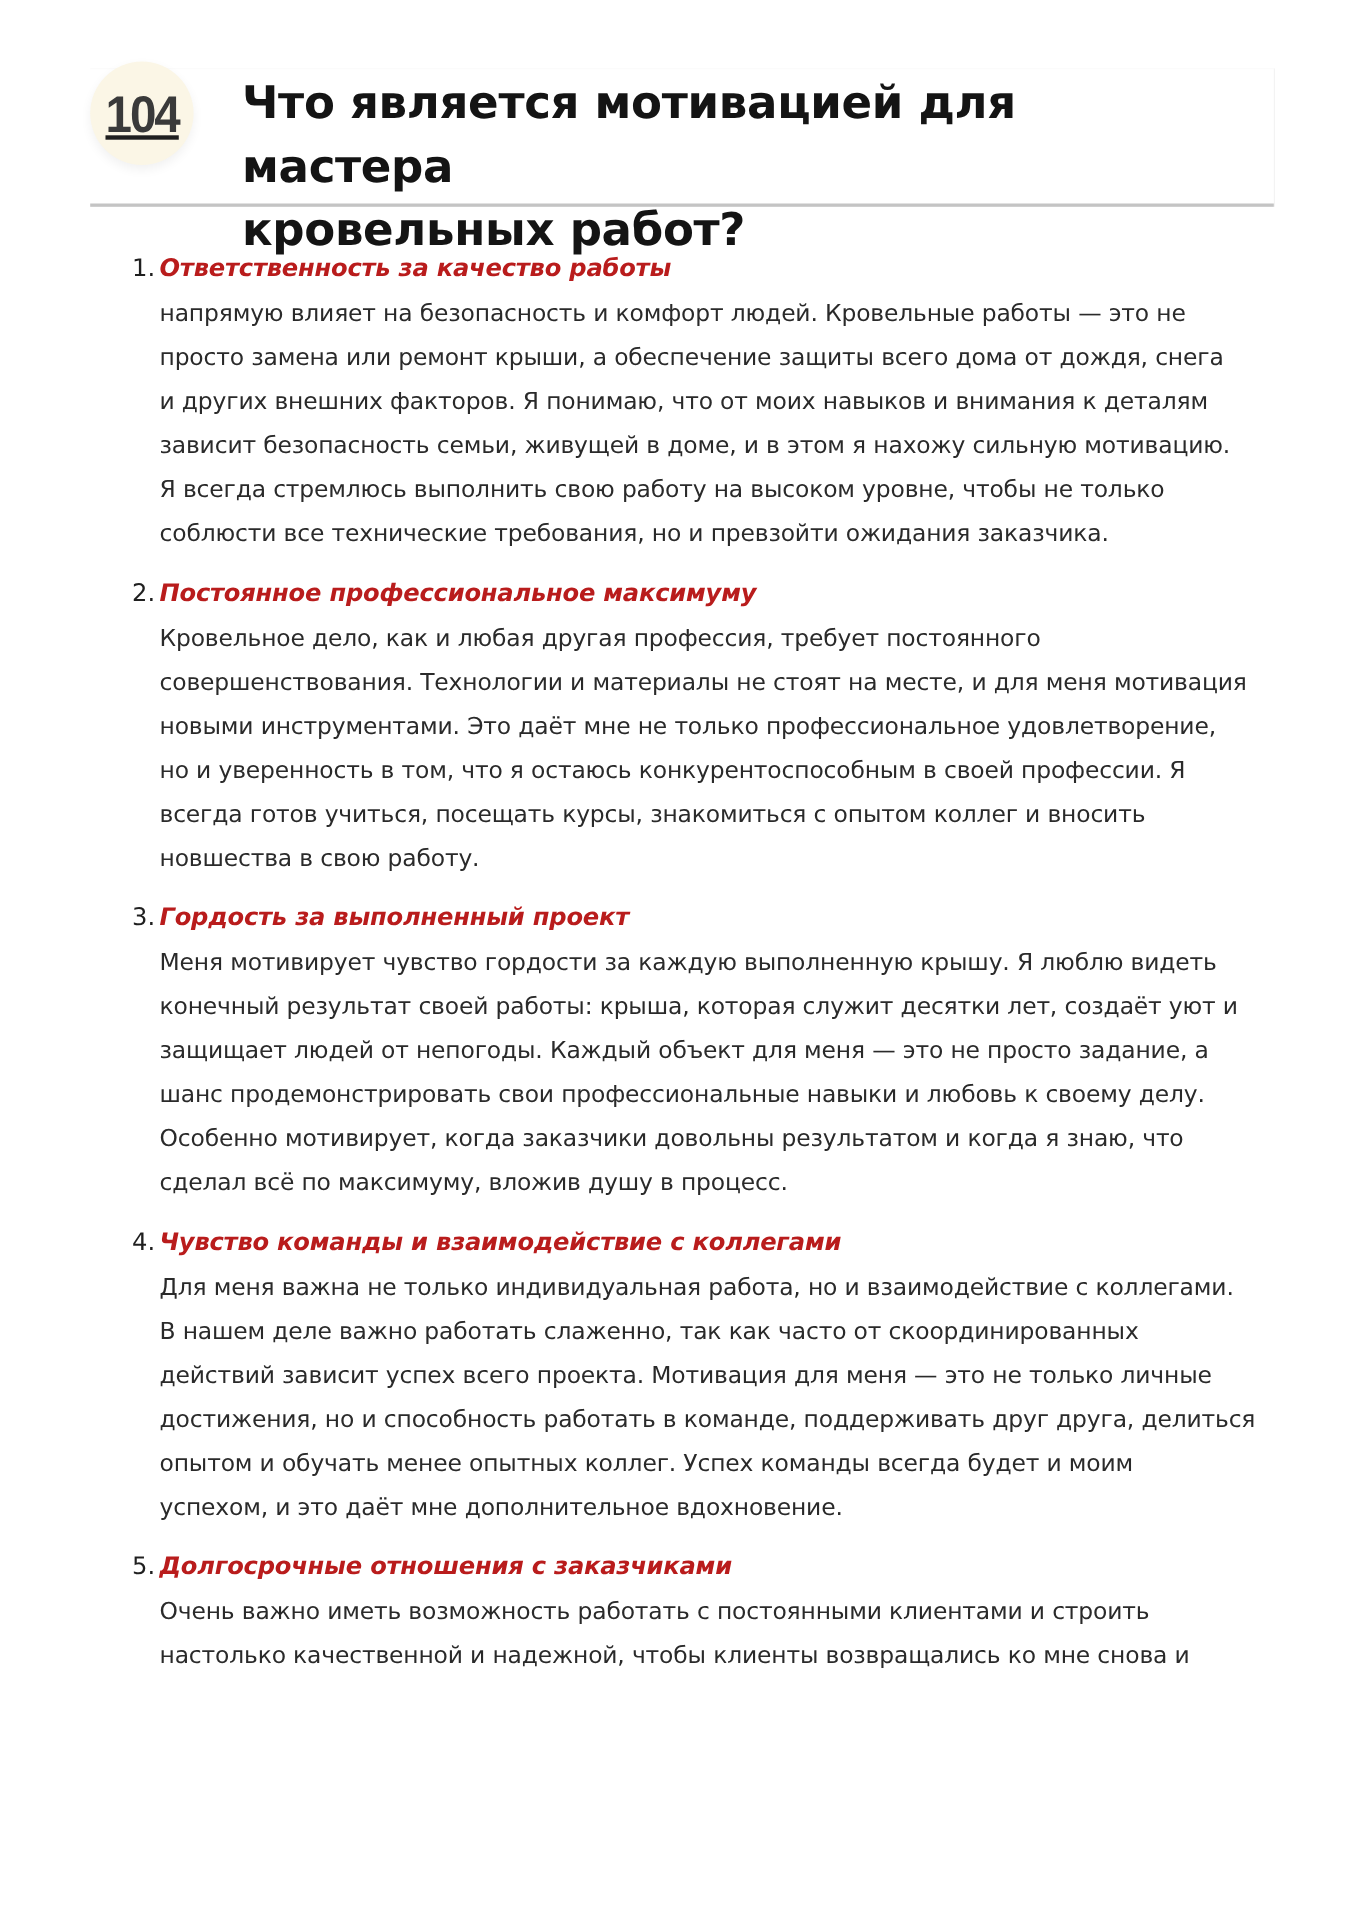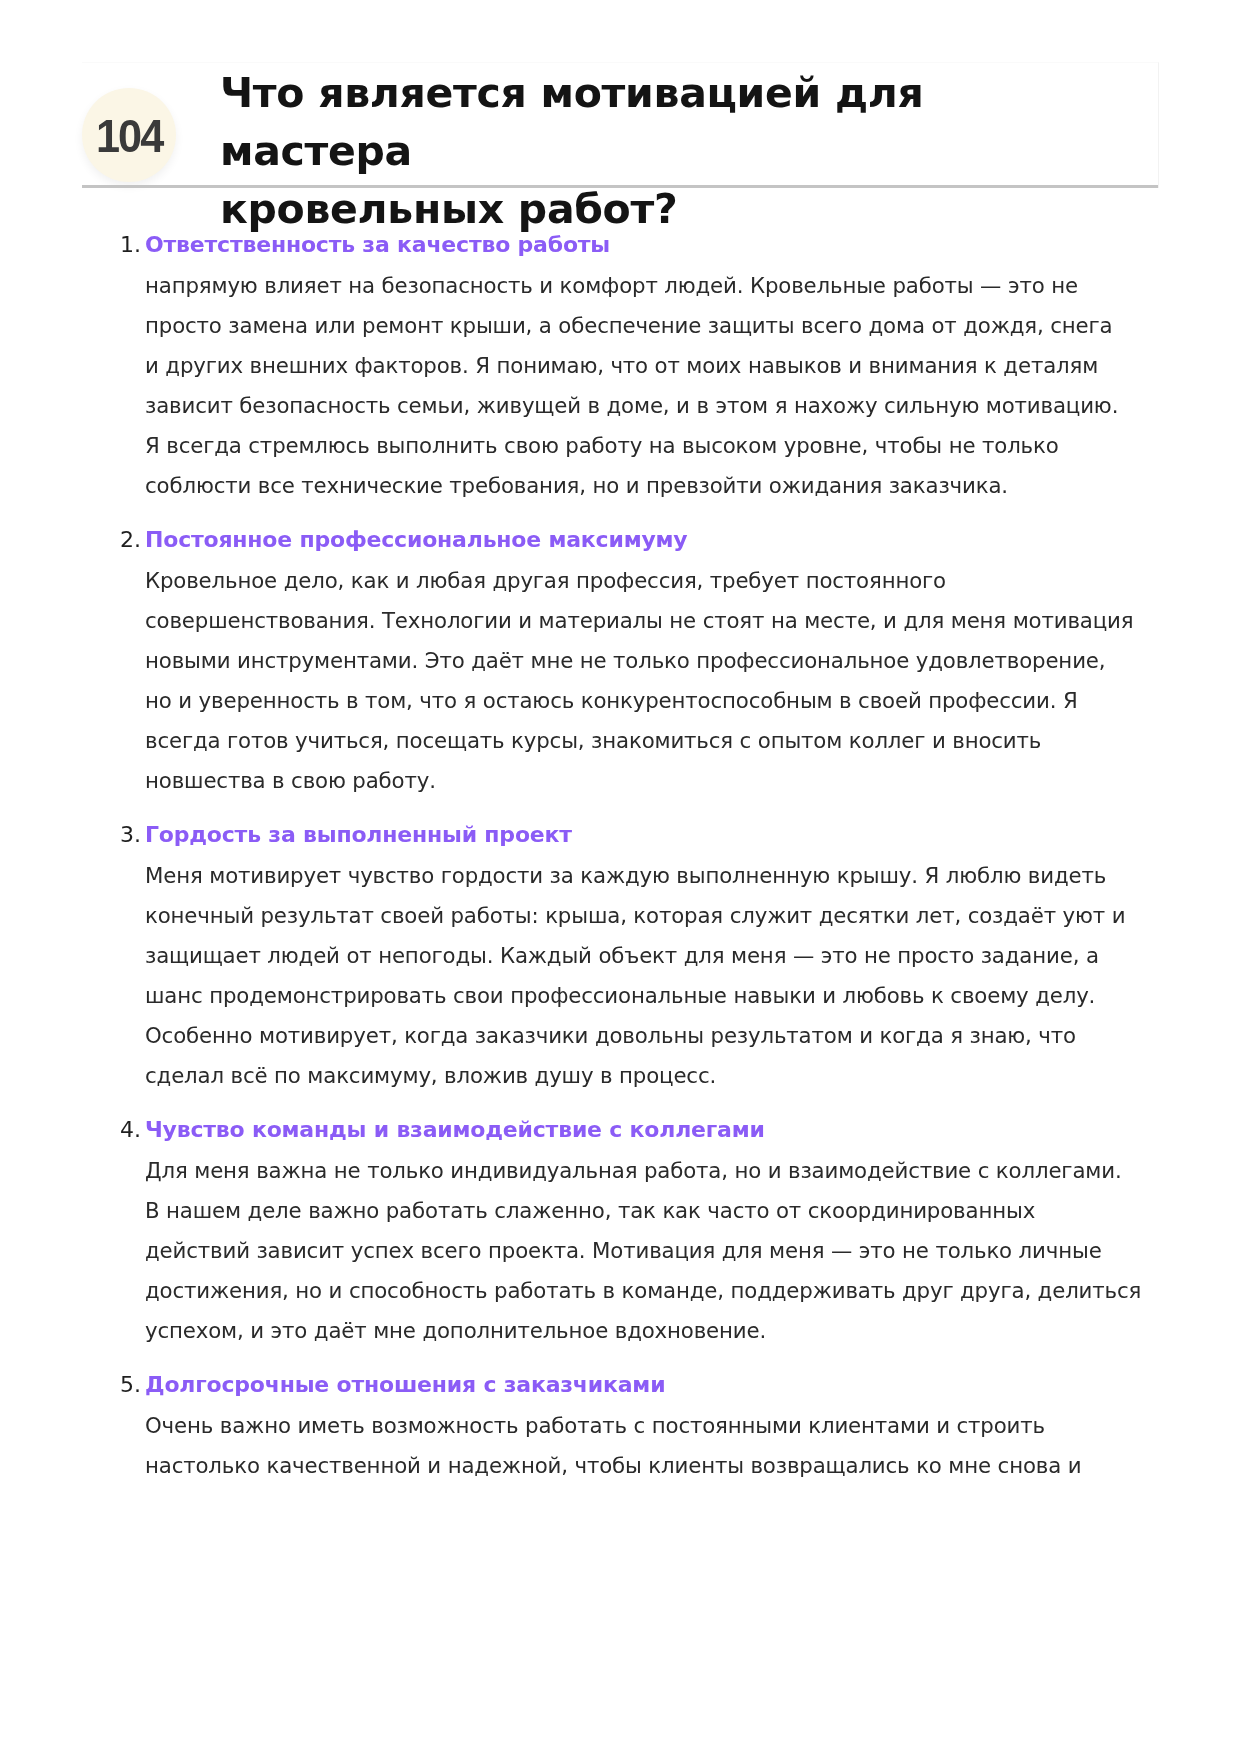--- a/index.html
+++ b/index.html
@@ -28,29 +28,30 @@
       position: absolute;
       left: 82px;
       top: 185px;
       width: 1076px;
       height: 3px;
       background: #c4c4c4;
     }
     .badge {
       position: absolute;
       left: 82px;
-      top: 88px;
+      top: 56px;
       width: 94px;
       height: 94px;
       border-radius: 50%;
       background: #fbf6e6;
       box-shadow: 0 4px 10px rgba(0,0,0,0.06);
       display: flex;
       align-items: center;
       justify-content: center;
+      text-decoration: underline;
     }
     .badge-number {
       font-family: "Liberation Sans", sans-serif;
       font-weight: bold;
       font-size: 47px;
       letter-spacing: -2px;
       color: #3a3a3a;
       transform: scaleX(0.92);
     }
     .title {
@@ -85,22 +86,23 @@
     .section-num {
       width: 33px;
       text-align: right;
       padding-right: 4px;
       font-weight: normal;
       color: #1f1f1f;
       box-sizing: border-box;
     }
     .section-title {
       font-weight: bold;
-      color: #8b5cf6;
+      color: #b91c1c;
       letter-spacing: -0.2px;
+      font-style: italic;
     }
     .section-body {
       margin: 6px 0 0 33px;
       font-size: 21.3px;
       line-height: 40px;
       color: #2a2a2a;
       letter-spacing: -0.15px;
       width: 1030px;
     }
     .section-body .line {
@@ -174,20 +176,21 @@
   <div class="section">
     <div class="section-heading">
       <span class="section-num">4.</span>
       <span class="section-title">Чувство команды и взаимодействие с коллегами</span>
     </div>
     <div class="section-body">
       <span class="line">Для меня важна не только индивидуальная работа, но и взаимодействие с коллегами.</span>
       <span class="line">В нашем деле важно работать слаженно, так как часто от скоординированных</span>
       <span class="line">действий зависит успех всего проекта. Мотивация для меня — это не только личные</span>
       <span class="line">достижения, но и способность работать в команде, поддерживать друг друга, делиться</span>
+      <span class="line">опытом и обучать менее опытных коллег. Успех команды всегда будет и моим</span>
       <span class="line">успехом, и это даёт мне дополнительное вдохновение.</span>
     </div>
   </div>
 
   <div class="section">
     <div class="section-heading">
       <span class="section-num">5.</span>
       <span class="section-title">Долгосрочные отношения с заказчиками</span>
     </div>
     <div class="section-body">

